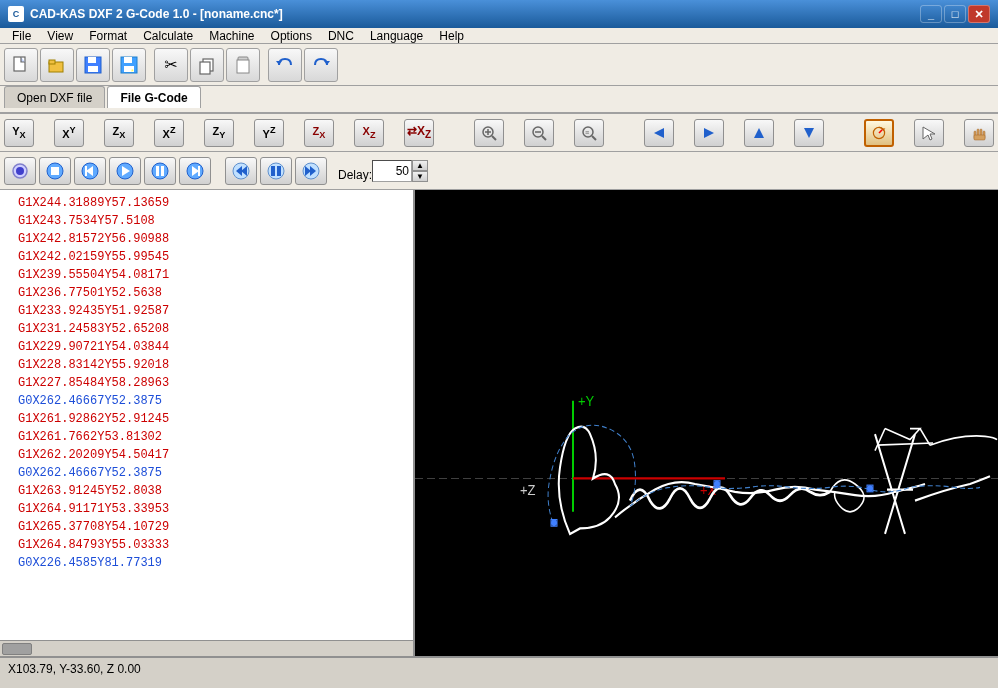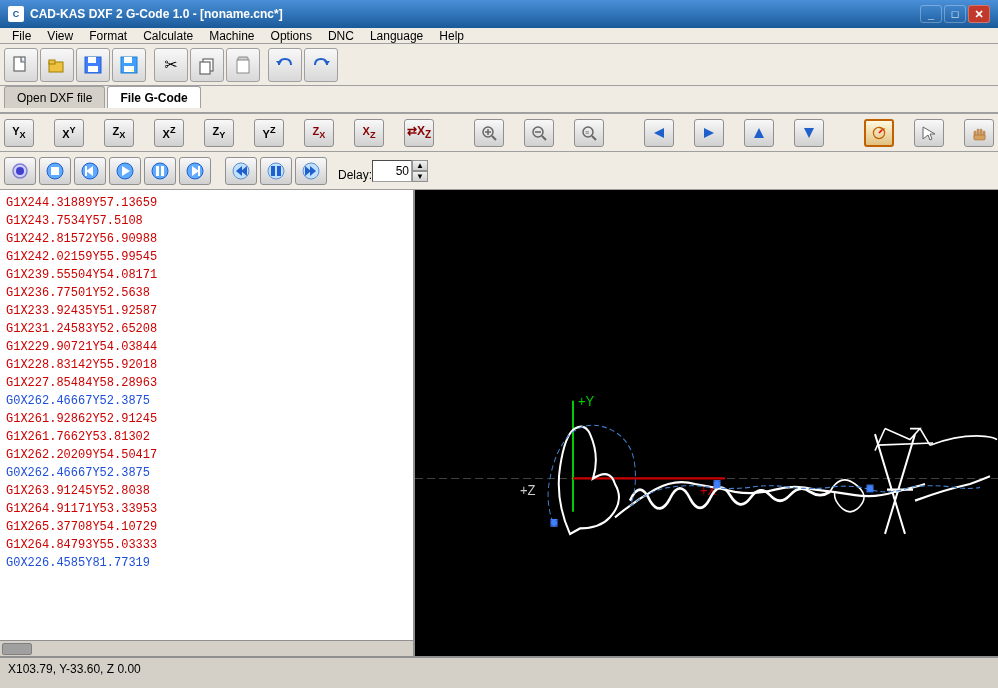--- a/index.html
+++ b/index.html
@@ -186,20 +186,21 @@
       display: flex;
       flex-direction: column;
       border-right: 2px solid #909090;
       background: white;
     }
     #gcode-scroll {
       flex: 1;
       overflow-y: auto;
       overflow-x: auto;
       background: white;
+      padding-left: 12px;
     }
     #gcode-lines {
       padding: 4px 6px;
       font-family: 'Courier New', monospace;
       font-size: 12px;
       line-height: 18px;
     }
     .gcode-line { white-space: nowrap; }
     .gcode-line.red { color: #cc0000; }
     .gcode-line.blue { color: #1d4ed8; }

